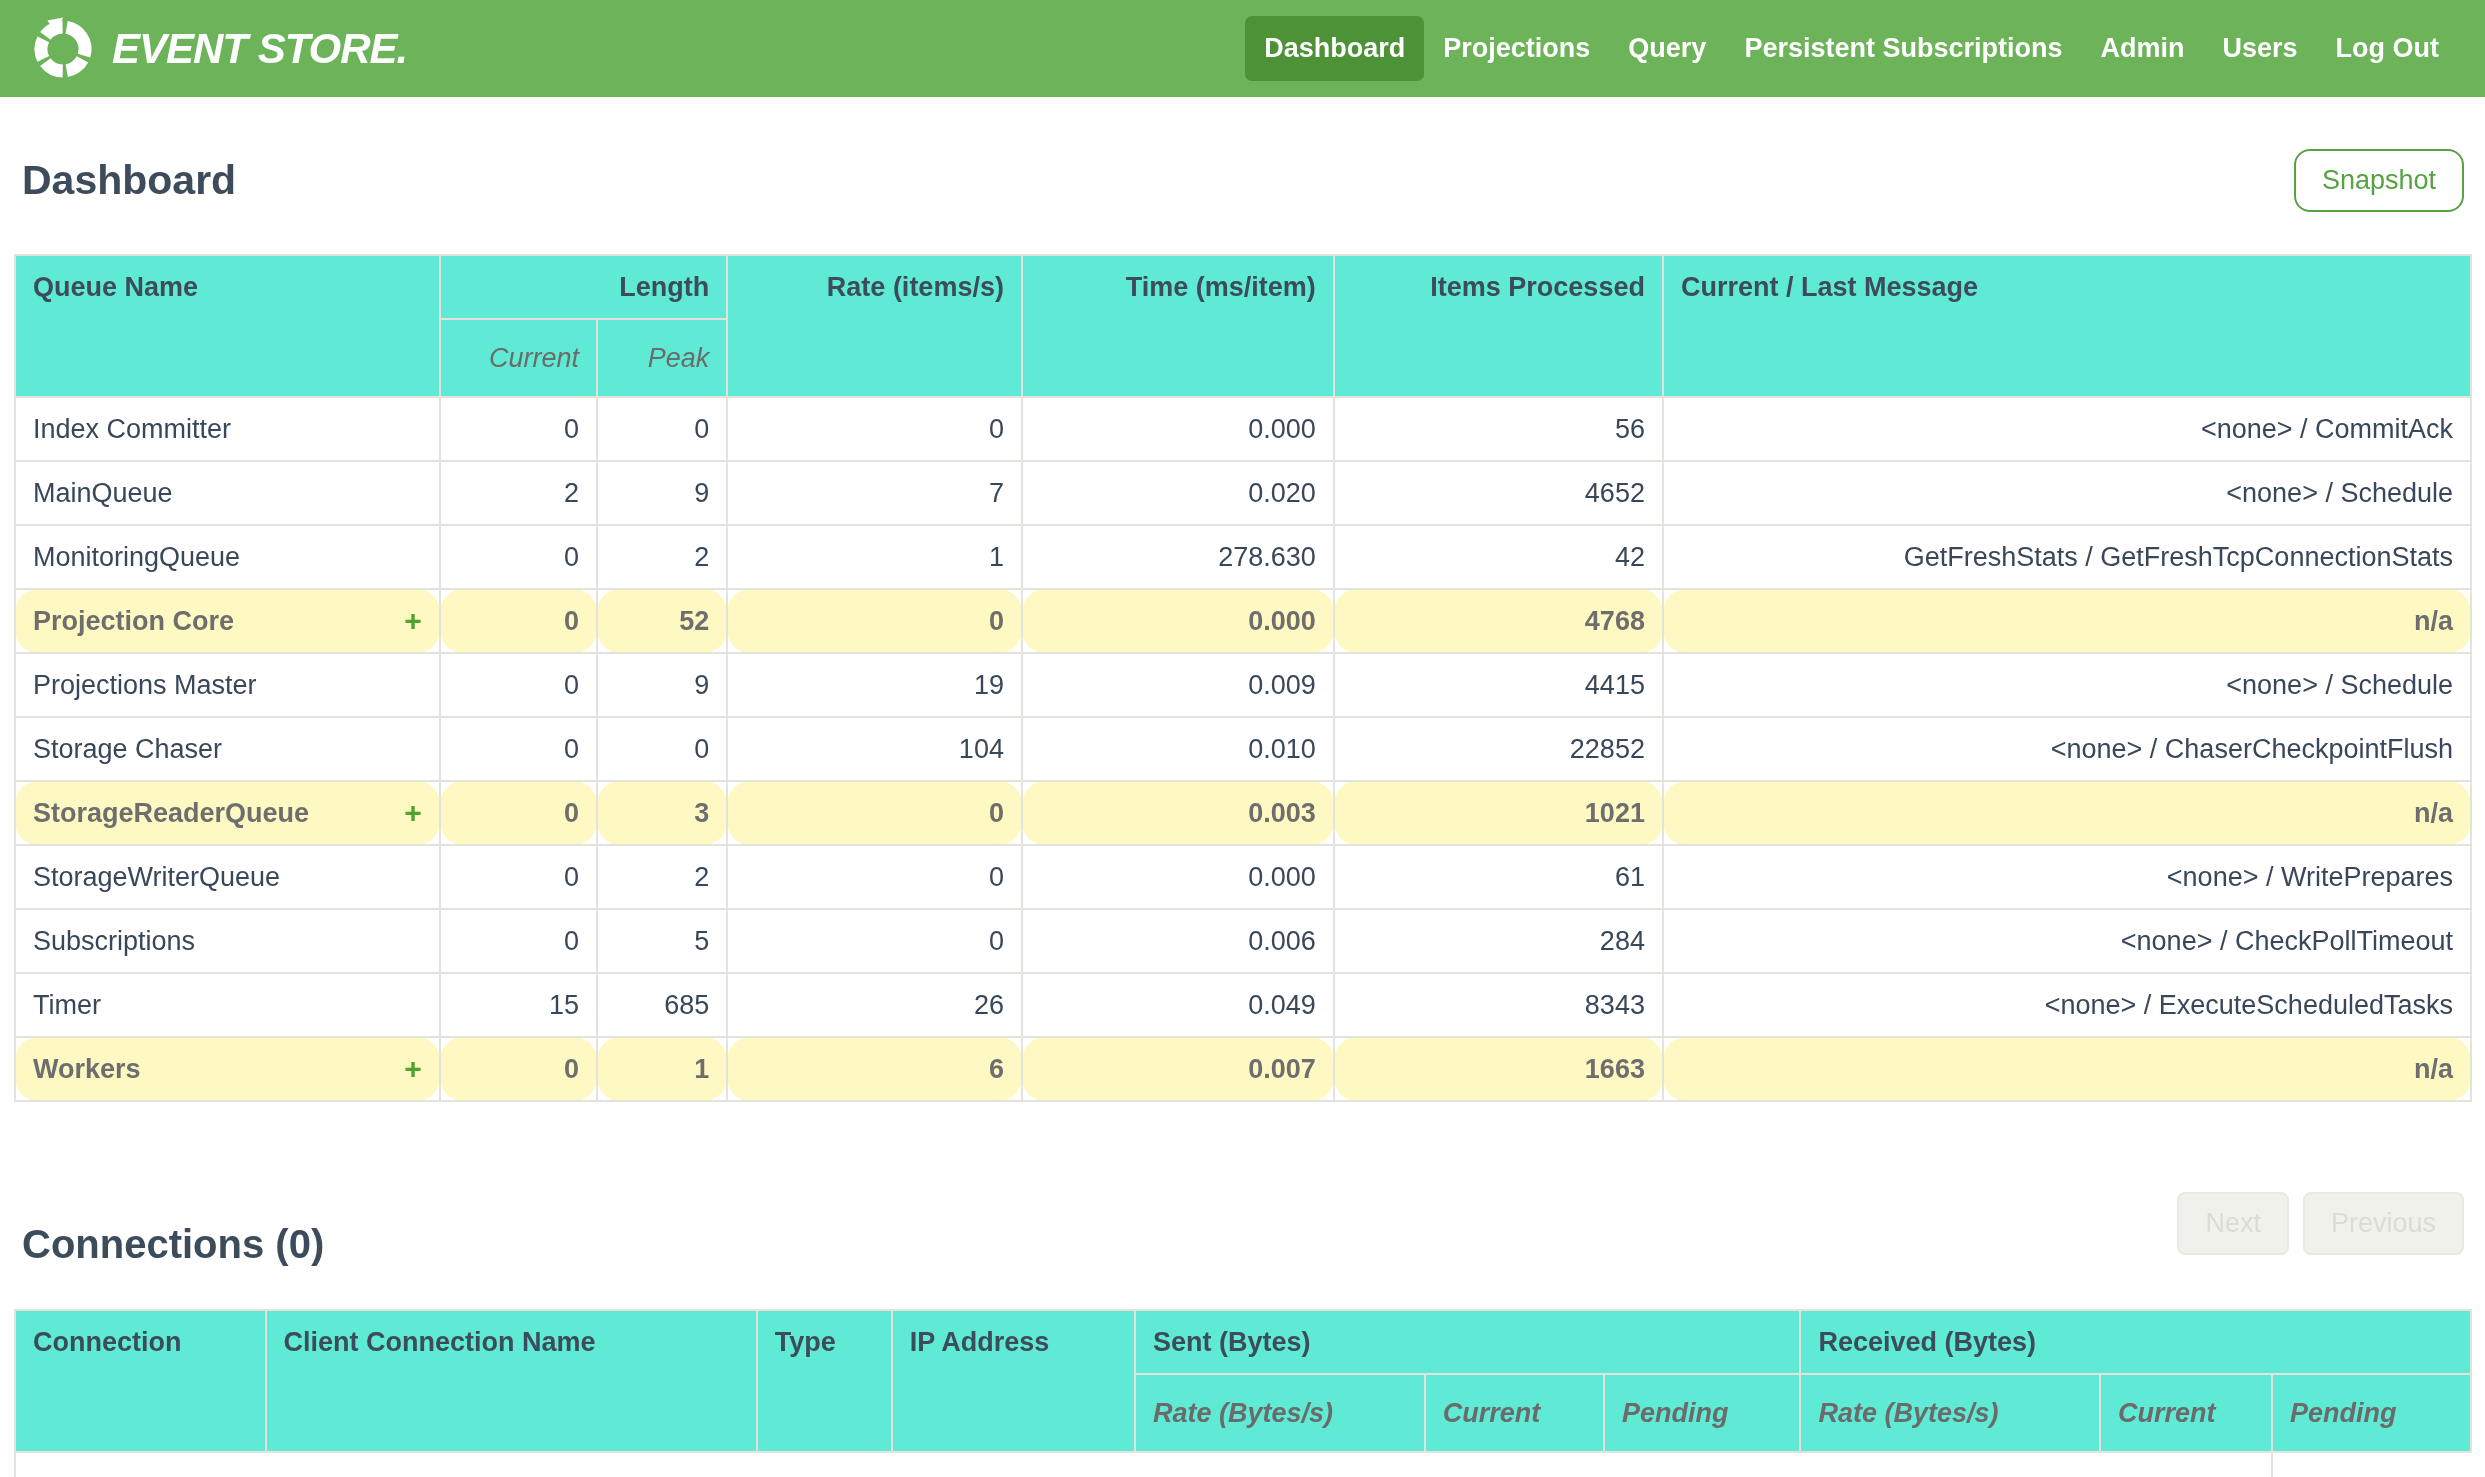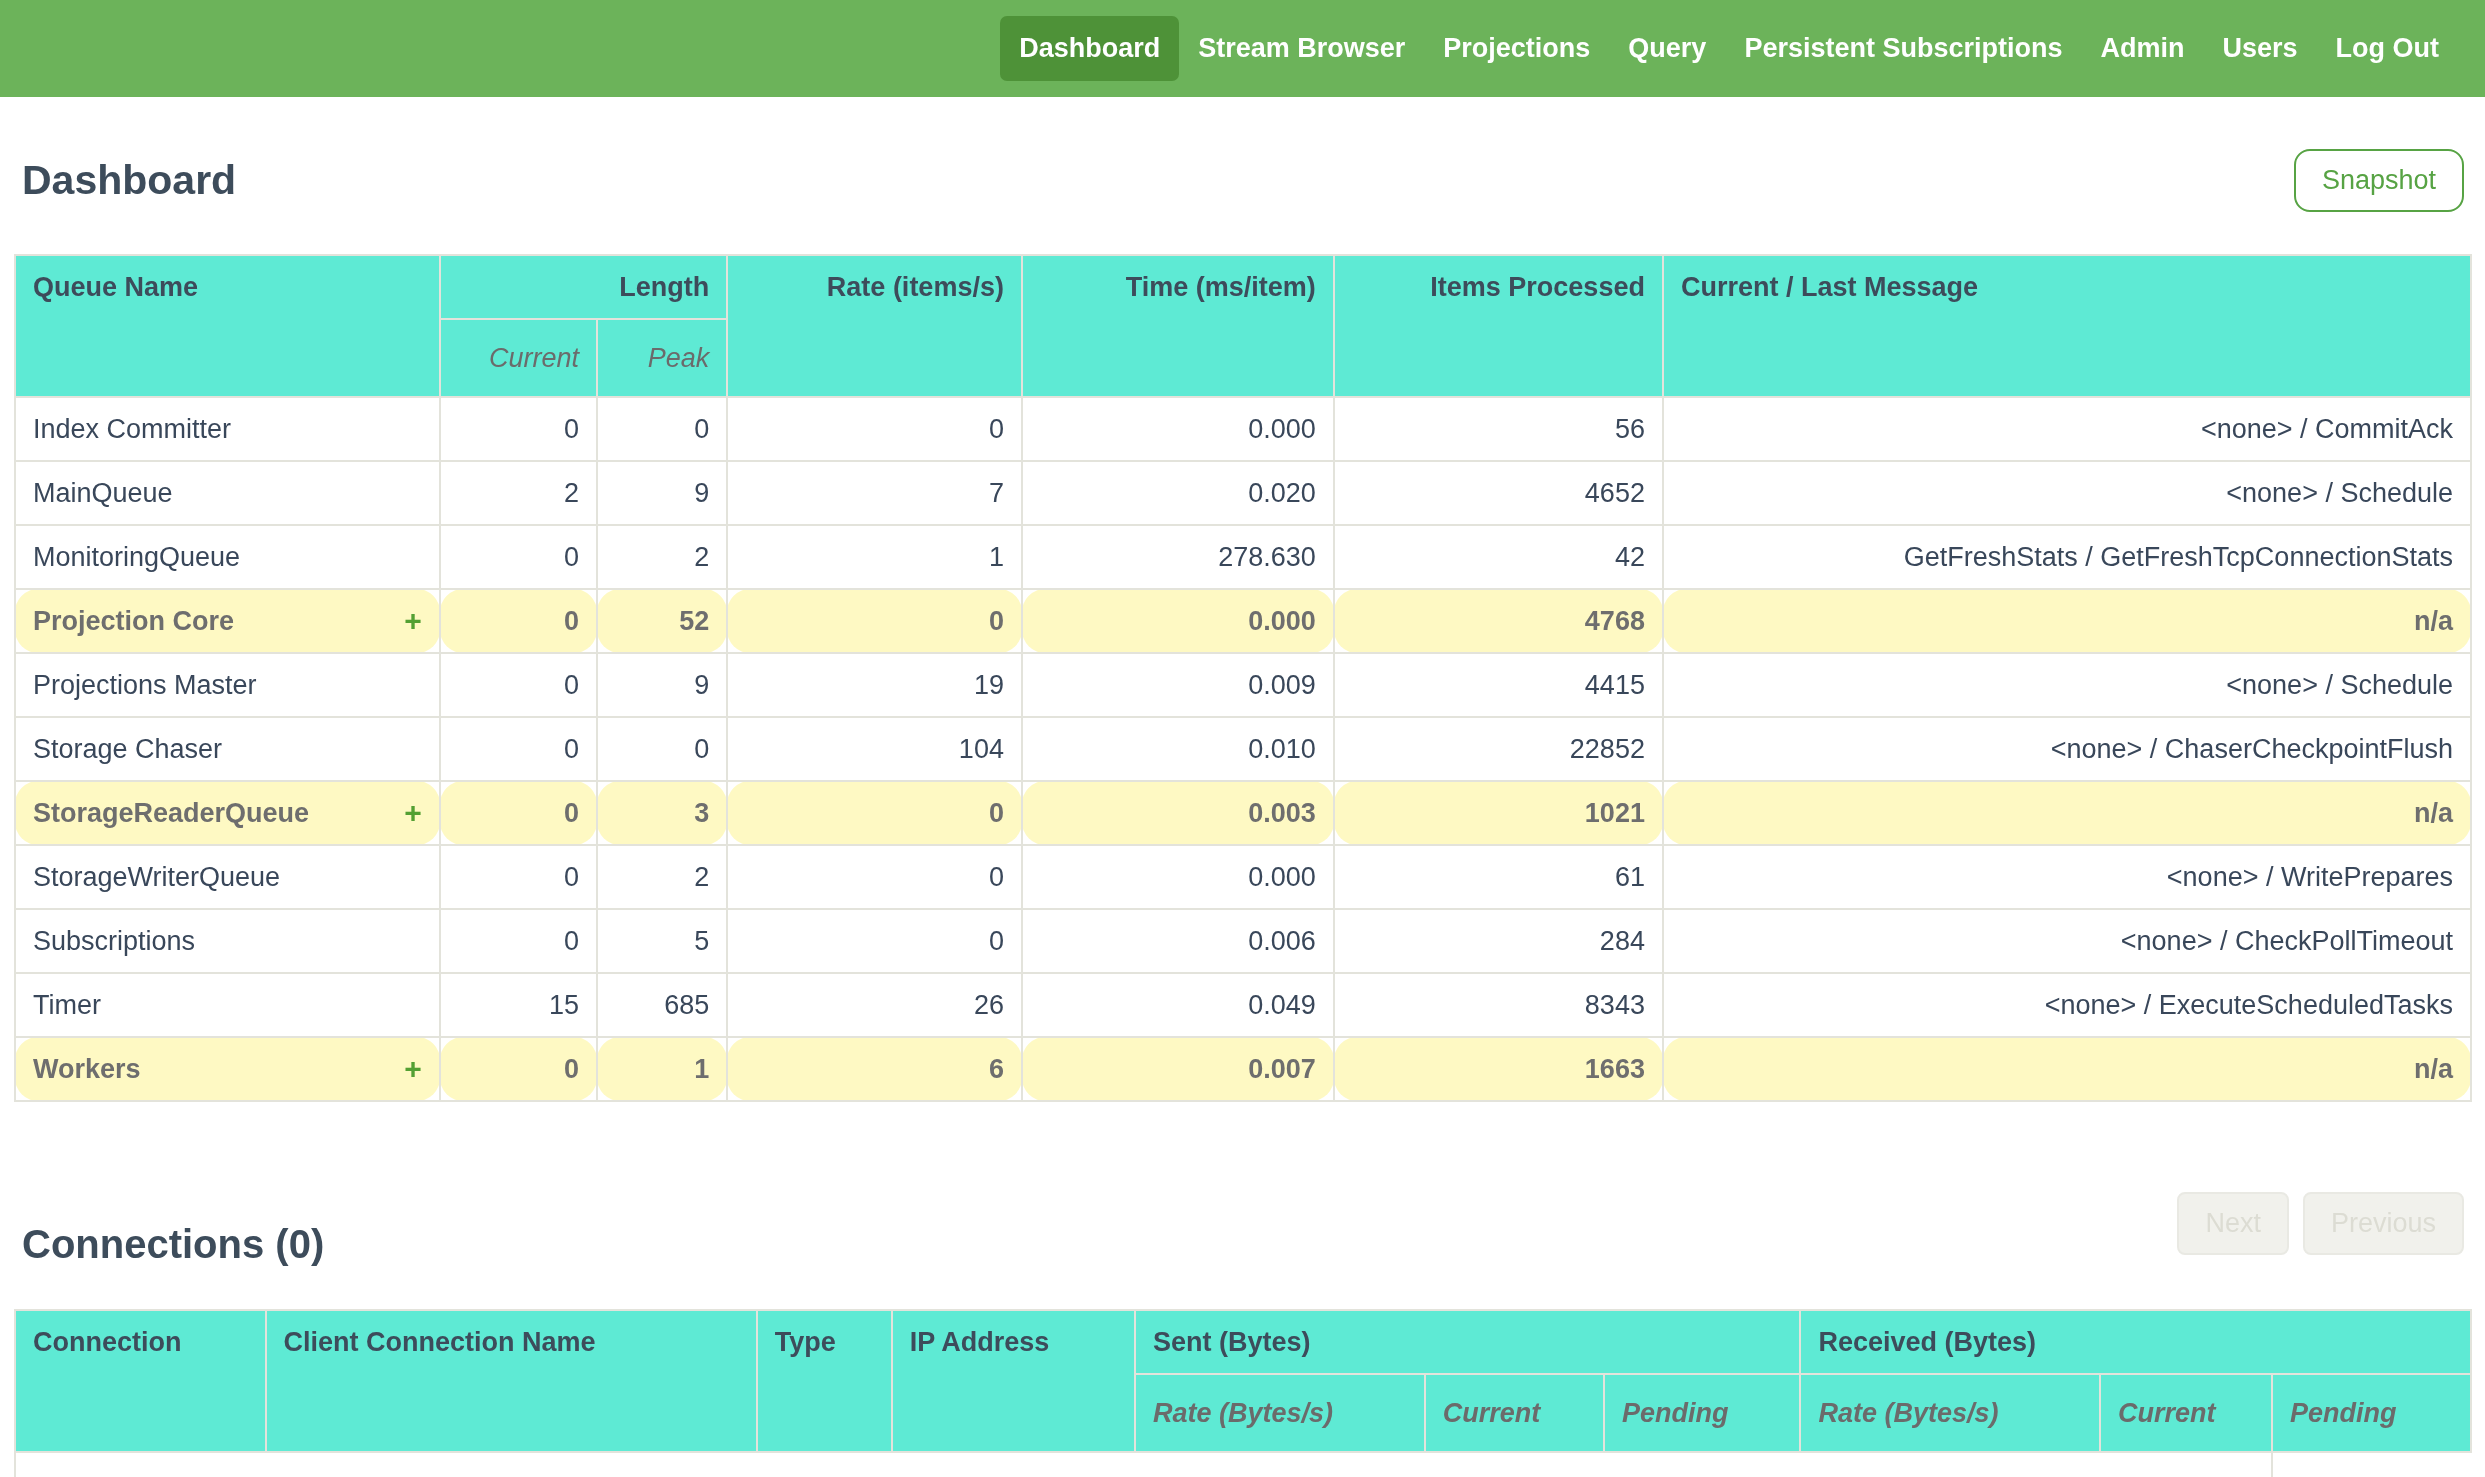--- a/index.html
+++ b/index.html
@@ -150,23 +150,31 @@
   }
   .conn-table td.ghost {
     border: none;
     background: transparent;
   }
 </style>
 </head>
 <body>
 
 <div class="navbar">
+  <div class="brand">
+    <svg class="brand-logo" viewBox="0 0 66 66">
+      <g transform="translate(33,33)">
+        <circle r="22" fill="none" stroke="#ffffff" stroke-width="13" stroke-dasharray="20 4" transform="rotate(-35)"></circle>
+        <path d="M -6 -32 L 10 -30 L -2 -18 Z" fill="#ffffff" transform="rotate(-18)"></path>
+      </g>
+    </svg>
+    <span class="brand-text">EVENT STORE.</span>
+  </div>
   <ul class="nav-menu">
     <li class="nav-item active">Dashboard</li>
-    <li class="nav-item">Stream Browser</li>
     <li class="nav-item">Projections</li>
     <li class="nav-item">Query</li>
     <li class="nav-item">Persistent Subscriptions</li>
     <li class="nav-item">Admin</li>
     <li class="nav-item">Users</li>
     <li class="nav-item">Log Out</li>
   </ul>
 </div>
 
 <div class="page-head">

